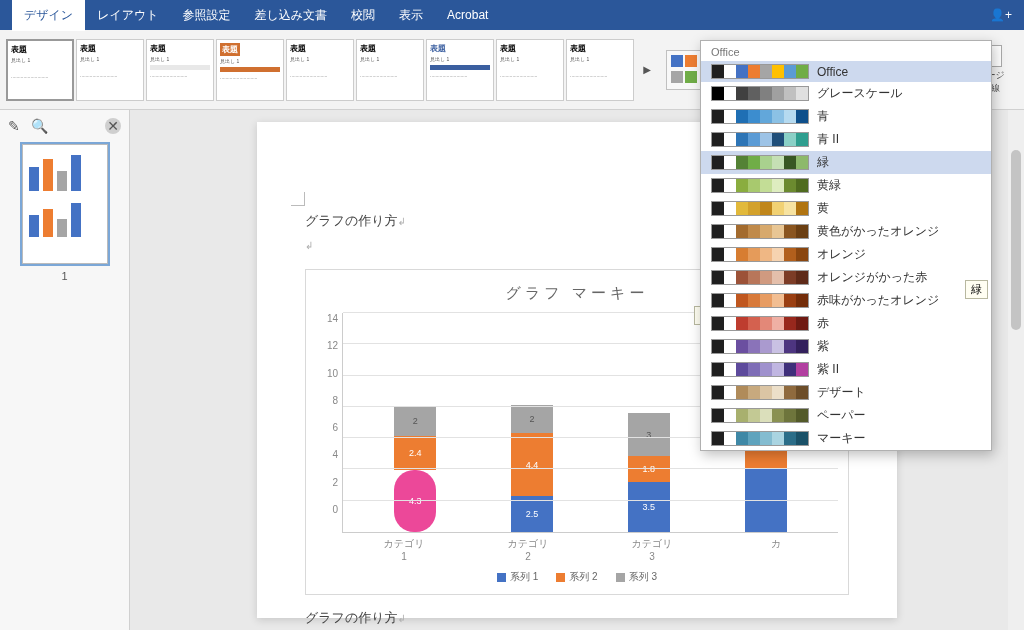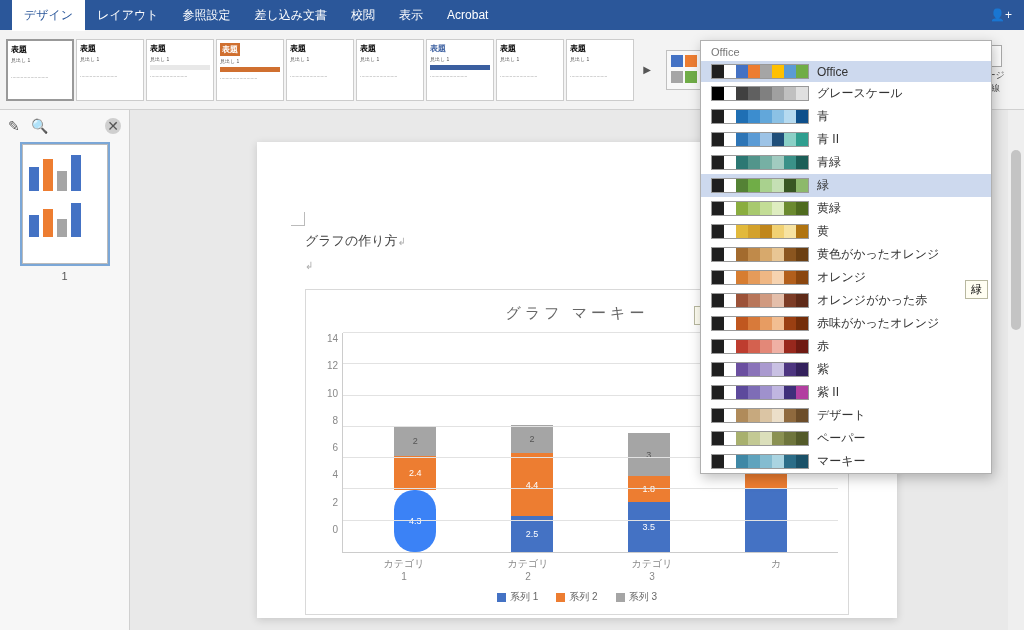--- a/index.html
+++ b/index.html
@@ -31,21 +31,21 @@
   .nav-tools { display:flex; gap:12px; align-items:center; margin-bottom:10px;}
   .nav-tools span{cursor:pointer; color:#555; font-size:14px;}
   .close-nav { margin-left:auto; width:16px;height:16px;border-radius:50%;background:#cfcfcf;color:#666;display:flex;align-items:center;justify-content:center;font-size:10px;cursor:pointer;}
   .page-thumb { background:#fff; border:1px solid #bbb; width:86px; height:120px; margin:0 auto 6px; padding:6px;}
   .page-thumb.sel{outline:2px solid #7ba7d7;}
   .mini-chart{height:40px;display:flex;align-items:flex-end;gap:4px;margin-bottom:6px;}
   .mini-chart div{width:10px;}
   .pg-num{text-align:center;font-size:11px;color:#555;margin-top:4px;}
 
   .doc-area { flex:1; background:#e9e9e9; display:flex; justify-content:center; padding:12px 0; overflow:hidden; position:relative;}
-  .page { width:640px; background:#fff; box-shadow:0 2px 8px rgba(0,0,0,.15); padding:90px 48px 56px; position:relative;margin-top:20px;}
+  .page { width:640px; background:#fff; box-shadow:0 2px 8px rgba(0,0,0,.15); padding:90px 48px 56px; position:relative;}
   .corner { position:absolute; top:70px; left:34px; width:14px;height:14px;border-right:1px solid #bbb;border-bottom:1px solid #bbb;}
   .body-text{font-size:13px;color:#444;}
   .para-mark{color:#b0b0b0;font-size:10px;}
 
   .chart-box{border:1px solid #d9d9d9;margin-top:18px;padding:14px 10px 10px;position:relative;}
   .chart-title{text-align:center;font-size:15px;color:#666;letter-spacing:4px;margin-bottom:10px;}
   .plot{height:220px;display:flex;}
   .yaxis{width:26px;display:flex;flex-direction:column;justify-content:space-between;align-items:flex-end;font-size:10px;color:#888;padding:0 4px 18px 0;}
   .plot-area{flex:1;position:relative;border-left:1px solid #ccc;border-bottom:1px solid #ccc;}
   .grid{position:absolute;left:0;right:0;height:1px;background:#e2e2e2;}
@@ -217,21 +217,21 @@
               <div>10</div>
               <div>8</div>
               <div>6</div>
               <div>4</div>
               <div>2</div>
               <div>0</div>
             </div>
           <div class="plot-area" id="plot">
             <div class="bars" id="bars">
                 <div class="bar-col">
-                  <div class="seg" style="height: 62px; background: #3b82f6; border-radius: 20px;">4.3</div>
+                  <div class="seg" style="height: 62px; background: #ec4899; border-radius: 20px;">4.3</div>
                   <div class="seg" style="height: 34.2857px; background: rgb(237, 125, 49);">2.4</div>
                   <div class="seg" style="height: 28.5714px; background: rgb(165, 165, 165); color: rgb(85, 85, 85);">2</div>
                 </div>
                 <div class="bar-col">
                   <div class="seg" style="height: 35.7143px; background: rgb(68, 114, 196);">2.5</div>
                   <div class="seg" style="height: 62.8571px; background: rgb(237, 125, 49);">4.4</div>
                   <div class="seg" style="height: 28.5714px; background: rgb(165, 165, 165); color: rgb(85, 85, 85);">2</div>
                 </div>
                 <div class="bar-col">
                   <div class="seg" style="height: 50px; background: rgb(68, 114, 196);">3.5</div>
@@ -327,33 +327,20 @@
           <div style="background: rgb(255, 255, 255);"></div>
           <div style="background: rgb(46, 117, 182);"></div>
           <div style="background: rgb(91, 155, 213);"></div>
           <div style="background: rgb(157, 195, 230);"></div>
           <div style="background: rgb(31, 78, 121);"></div>
           <div style="background: rgb(138, 208, 198);"></div>
           <div style="background: rgb(47, 158, 143);"></div>
         </div>
         <span>青 II</span>
       </div>
-      <div class="cp-row">
-        <div class="cp-swatch">
-          <div style="background: rgb(31, 31, 31);"></div>
-          <div style="background: rgb(255, 255, 255);"></div>
-          <div style="background: rgb(44, 120, 115);"></div>
-          <div style="background: rgb(82, 149, 139);"></div>
-          <div style="background: rgb(118, 176, 164);"></div>
-          <div style="background: rgb(161, 203, 192);"></div>
-          <div style="background: rgb(58, 145, 136);"></div>
-          <div style="background: rgb(27, 94, 87);"></div>
-        </div>
-        <span>青緑</span>
-      </div>
       <div class="cp-row hov">
         <div class="cp-swatch">
           <div style="background: rgb(31, 31, 31);"></div>
           <div style="background: rgb(255, 255, 255);"></div>
           <div style="background: rgb(84, 130, 53);"></div>
           <div style="background: rgb(112, 173, 71);"></div>
           <div style="background: rgb(169, 209, 142);"></div>
           <div style="background: rgb(197, 224, 180);"></div>
           <div style="background: rgb(56, 87, 35);"></div>
           <div style="background: rgb(141, 185, 107);"></div>

